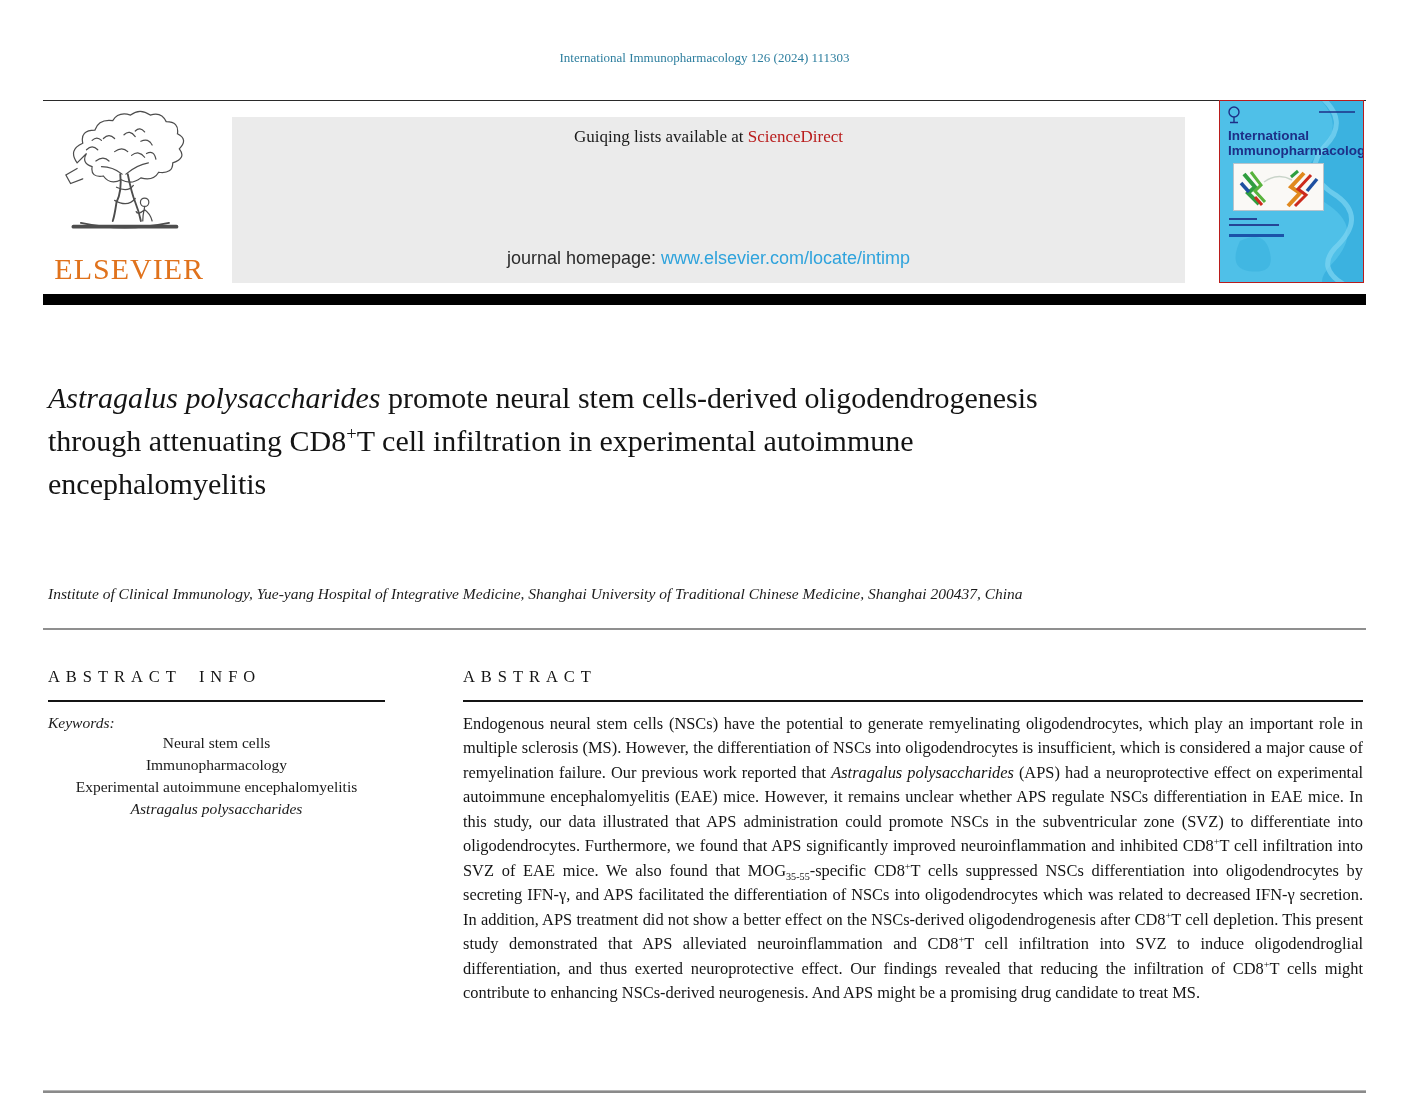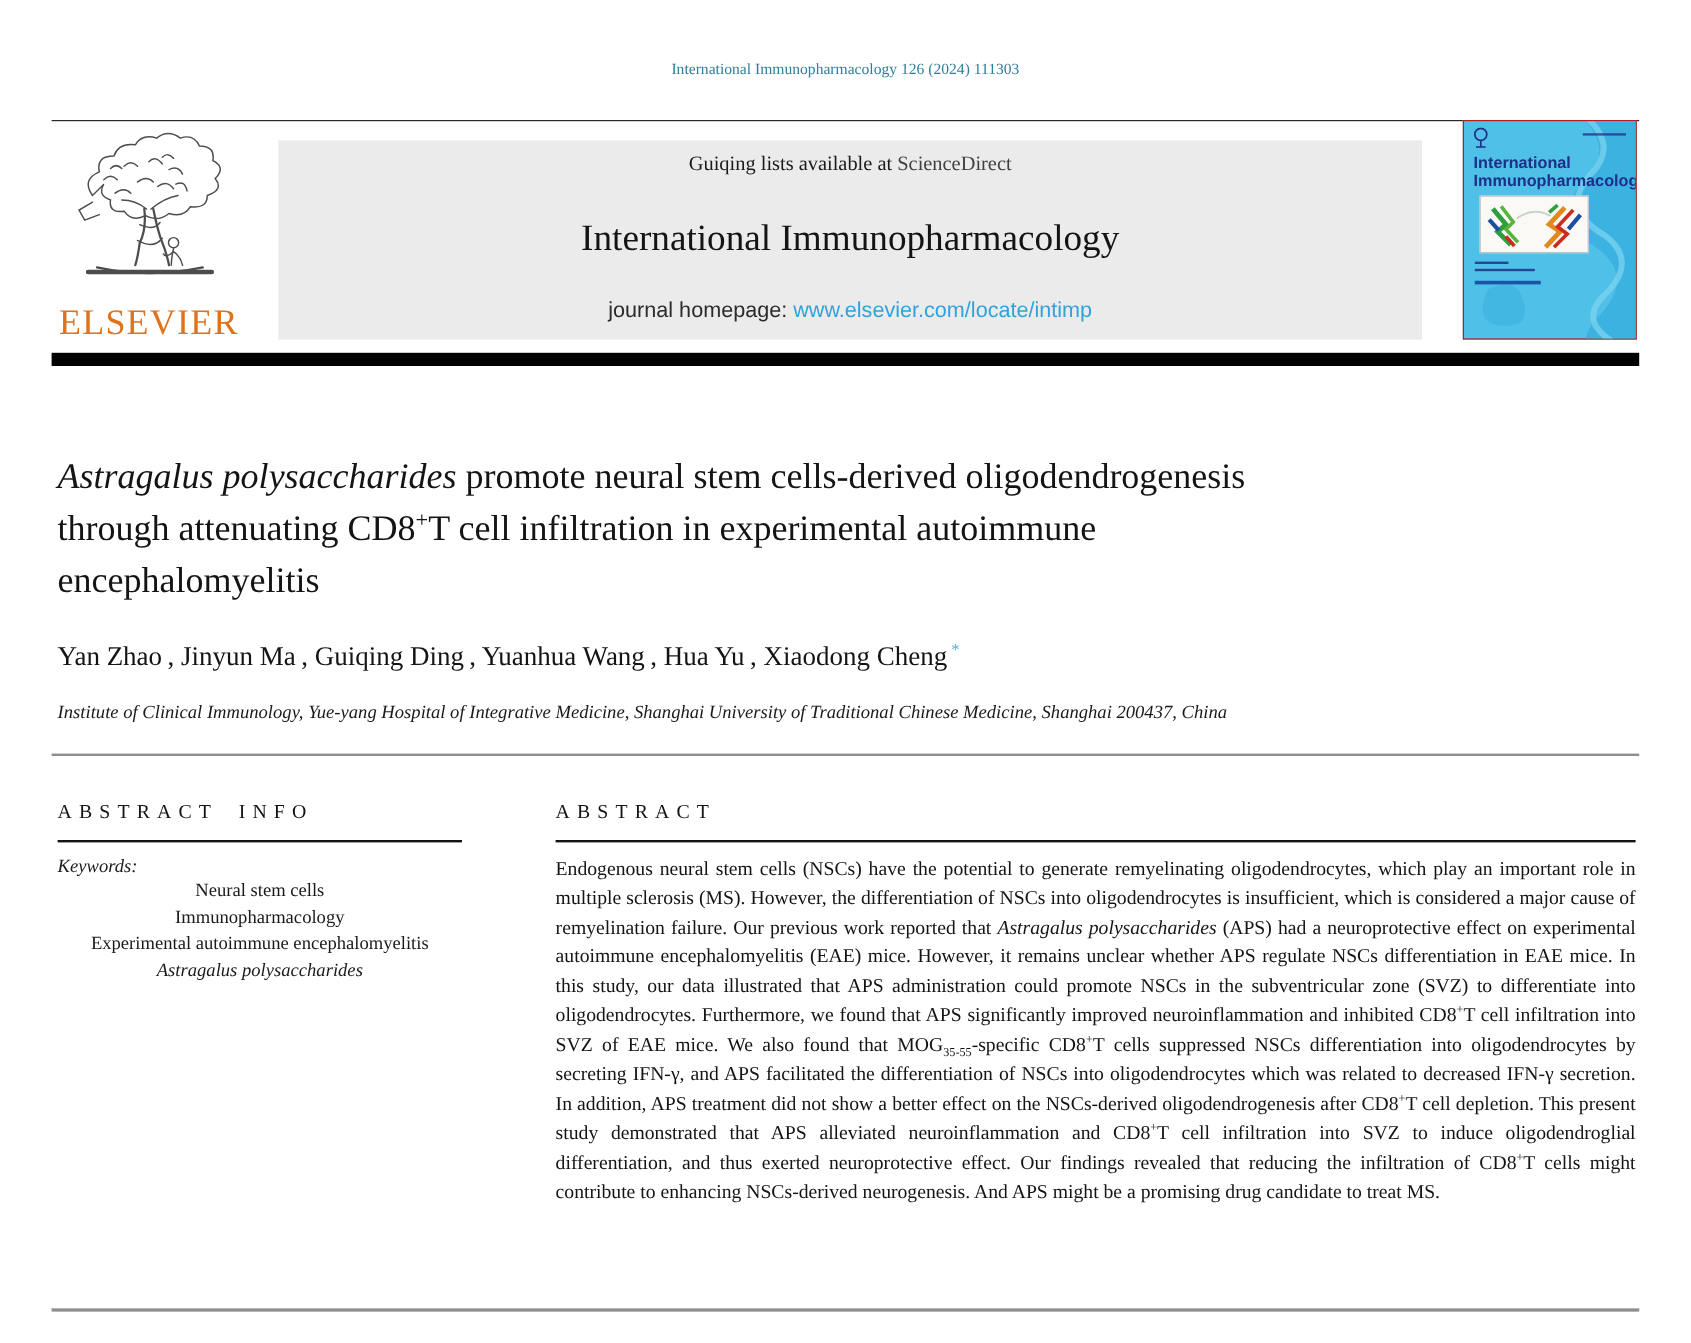--- a/index.html
+++ b/index.html
@@ -16,32 +16,32 @@
     font-size:13px; color:#2e7f9f;
   }
   .citation a { color:#2e7f9f; text-decoration:none; cursor:pointer; }
 
   .hr-top { position:absolute; top:100px; left:43px; width:1323px; height:1px; background:#2a2a2a; }
 
   
   .logo-block { position:absolute; left:44px; top:108px; width:160px; height:178px; }
   .logo-tree { display:block; margin:0 auto; }
   .wordmark {
-    position:absolute; bottom:0; left:0; width:100%; text-align:center;
+    position:absolute; bottom:0; left:0; width:100%; text-align:right;
     font-size:30px; letter-spacing:1px; color:#E0721C; font-family:"Liberation Serif", serif;
   }
 
   
   .banner {
     position:absolute; left:232px; top:117px; width:953px; height:166px;
     background:#ebebeb; display:flex; flex-direction:column; align-items:center;
     justify-content:space-between; padding:10px 0 14px 0;
   }
   .contents-line { font-size:17px; color:#1a1a1a; }
-  .contents-line a { color:#404040; text-decoration:none; cursor:pointer;margin-top:18px; }
+  .contents-line a { color:#b91c1c; text-decoration:none; cursor:pointer;margin-top:18px; }
   .journal-title { font-size:31px; color:#141414; }
   .homepage-line { font-family:"Liberation Sans", sans-serif; font-size:18px; color:#2b2b2b; }
   .homepage-line a { color:#2fa3dc; text-decoration:none; cursor:pointer; }
 
   
   .cover {
     position:absolute; left:1219px; top:100px; width:145px; height:183px;
     background:#4fc0e8; overflow:hidden; border:1px solid #b91c1c;
   }
   .cover svg.swirls { position:absolute; left:0; top:0; }
@@ -109,21 +109,20 @@
         <path d="M26,124 h110" stroke-width="4"></path>
       </g>
     </svg>
     <div class="wordmark">ELSEVIER</div>
   </div>
 
   <div class="banner">
     <div class="contents-line">
       <span>Guiqing lists available at </span><a>ScienceDirect</a>
     </div>
-    <div class="journal-title">International Immunopharmacology</div>
     <div class="homepage-line">
       <span>journal homepage: </span><a>www.elsevier.com/locate/intimp</a>
     </div>
   </div>
 
   <div class="cover">
     <svg class="swirls" width="145" height="183" viewBox="0 0 145 183" xmlns="http://www.w3.org/2000/svg">
       <path d="M90,-10 q40,30 10,60 q-30,30 10,55 q35,25 0,60 q-20,22 10,30 l40,0 l0,-205 z" fill="#36aedd" opacity="0.8"></path>
       <path d="M100,-5 q30,25 5,50 q-25,28 12,50 q30,22 -2,52 q-18,20 8,36" fill="none" stroke="#7fd6f2" stroke-width="5" opacity="0.7"></path>
       <path d="M20,140 q25,-12 30,12 q5,22 -22,18 q-20,-4 -8,-30 z" fill="#36aedd" opacity="0.55"></path>
@@ -152,23 +151,20 @@
     </div>
     <div class="cover-line l1"></div>
     <div class="cover-line l2"></div>
     <div class="cover-line l3"></div>
   </div>
 
   <div class="black-bar"></div>
 
   <h1 class="article-title" style="font-weight:normal;"><span style="font-style: italic;">Astragalus polysaccharides</span><span> promote neural stem cells-derived oligodendrogenesis through attenuating CD8</span><sup>+</sup><span>T cell infiltration in experimental autoimmune encephalomyelitis</span></h1>
 
-  <div class="authors">
-    <span><span>Yan Zhao , Jinyun Ma , Guiqing Ding , Yuanhua Wang , Hua Yu , Xiaodong Cheng</span><sup class="corr" style="color: rgb(85, 170, 223);"> *</sup></span>
-  </div>
 
   <div class="affiliation">Institute of Clinical Immunology, Yue-yang Hospital of Integrative Medicine, Shanghai University of Traditional Chinese Medicine, Shanghai 200437, China</div>
 
   <div class="hr-mid"></div>
 
   <div class="col-left">
     <div class="section-heading">ABSTRACT INFO</div>
     <div class="col-rule"></div>
     <div class="keywords-label">Keywords:</div>
     <div class="keyword"><span>Neural stem cells</span></div>

